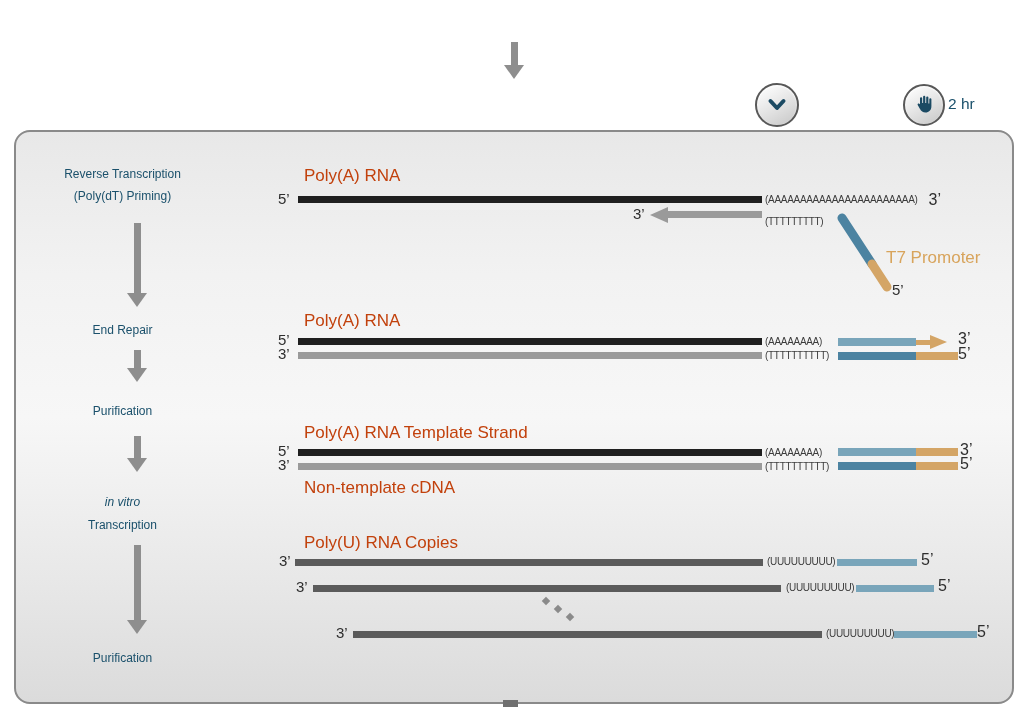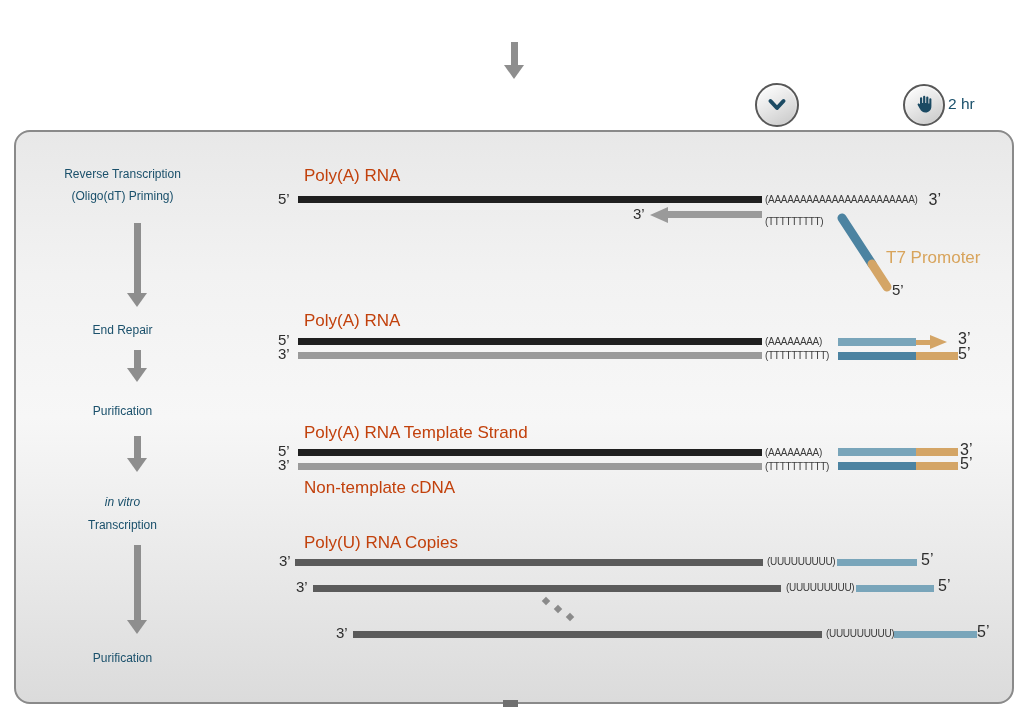--- a/index.html
+++ b/index.html
@@ -60,21 +60,21 @@
                a1.1 1.1 0 0 1 2.2 0 V11.6 h.9 V7.2 a1.05 1.05 0 0 1 2.1 0 V14.2
                c0 3.9-2.5 6.3-5.9 6.3 -2.7 0-4.3-1.2-5.5-3.4 l-2.3-4.2 c-.5-.95.7-1.9 1.55-1.15 z" fill="#1b4a63"></path>
     </svg>
   </div>
   <div class="abs timetxt" style="left:948px;top:95px;">2 hr</div>
 
   <div class="abs" id="main-box"></div>
   <div class="abs" style="left:503px;top:700px;width:15px;height:7px;background:#6f6f6f;"></div>
 
   <div class="abs step" style="top:164px;">Reverse Transcription</div>
-  <div class="abs step" style="top:186px;">(Oligo(dT) Priming)</div>
+  <div class="abs step" style="top:186px;">(Poly(dT) Priming)</div>
   <div class="abs varrow" style="left:134px;top:223px;height:70px;"></div>
 
   <div class="abs step" style="top:320px;">End Repair</div>
   <div class="abs varrow" style="left:134px;top:350px;height:18px;"></div>
 
   <div class="abs step" style="top:401px;">Purification</div>
   <div class="abs varrow" style="left:134px;top:436px;height:22px;"></div>
 
   <div class="abs step italic" style="top:492px;">in vitro</div>
   <div class="abs step" style="top:515px;">Transcription</div>

